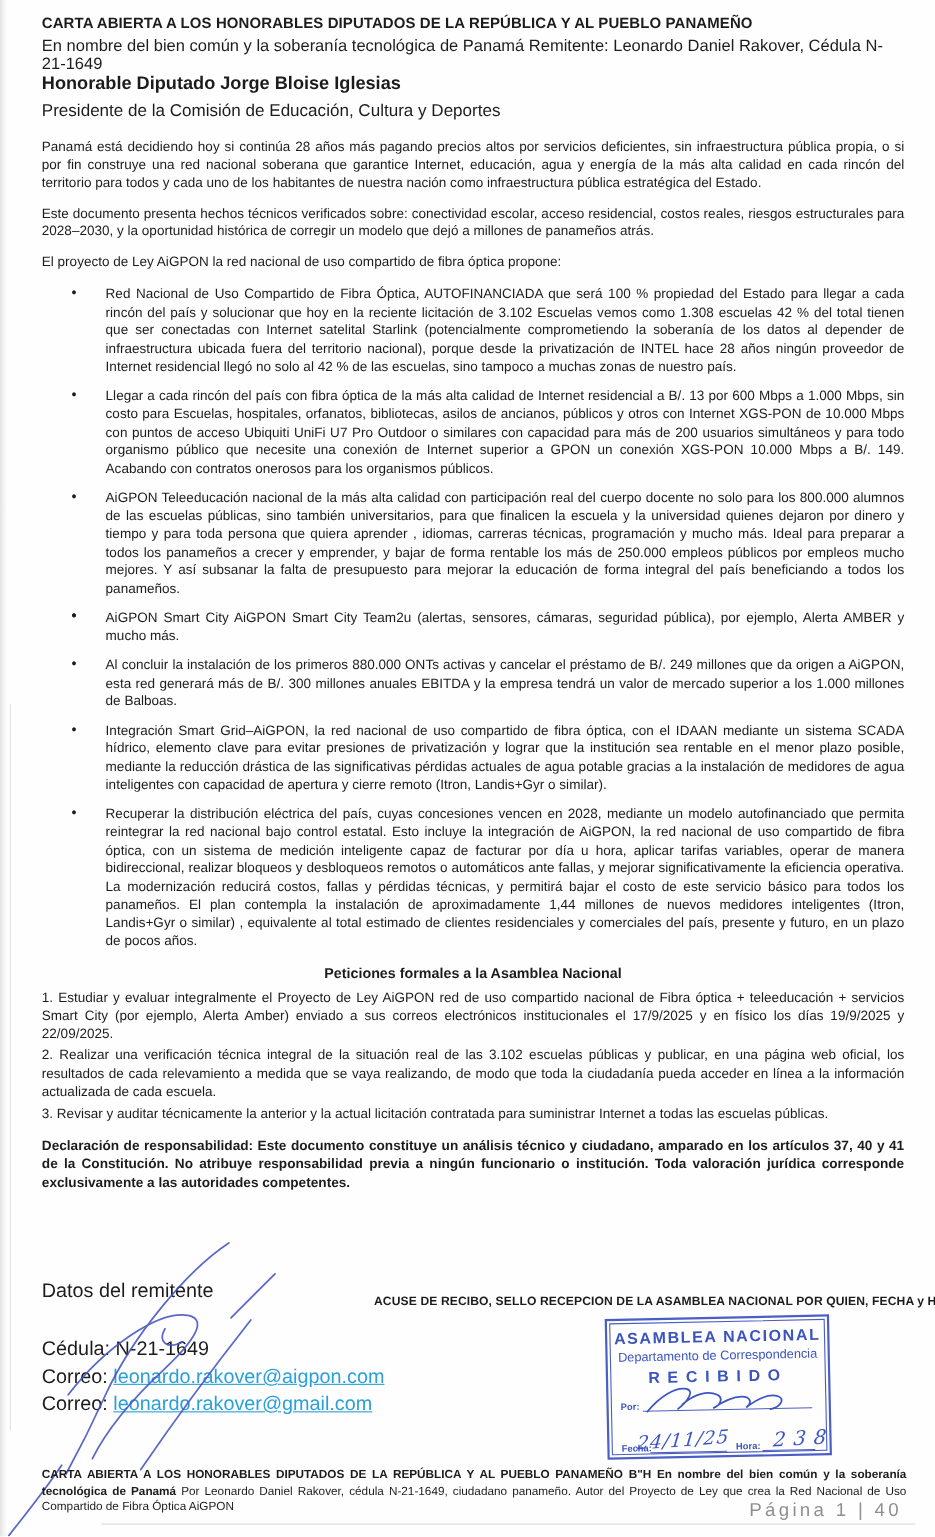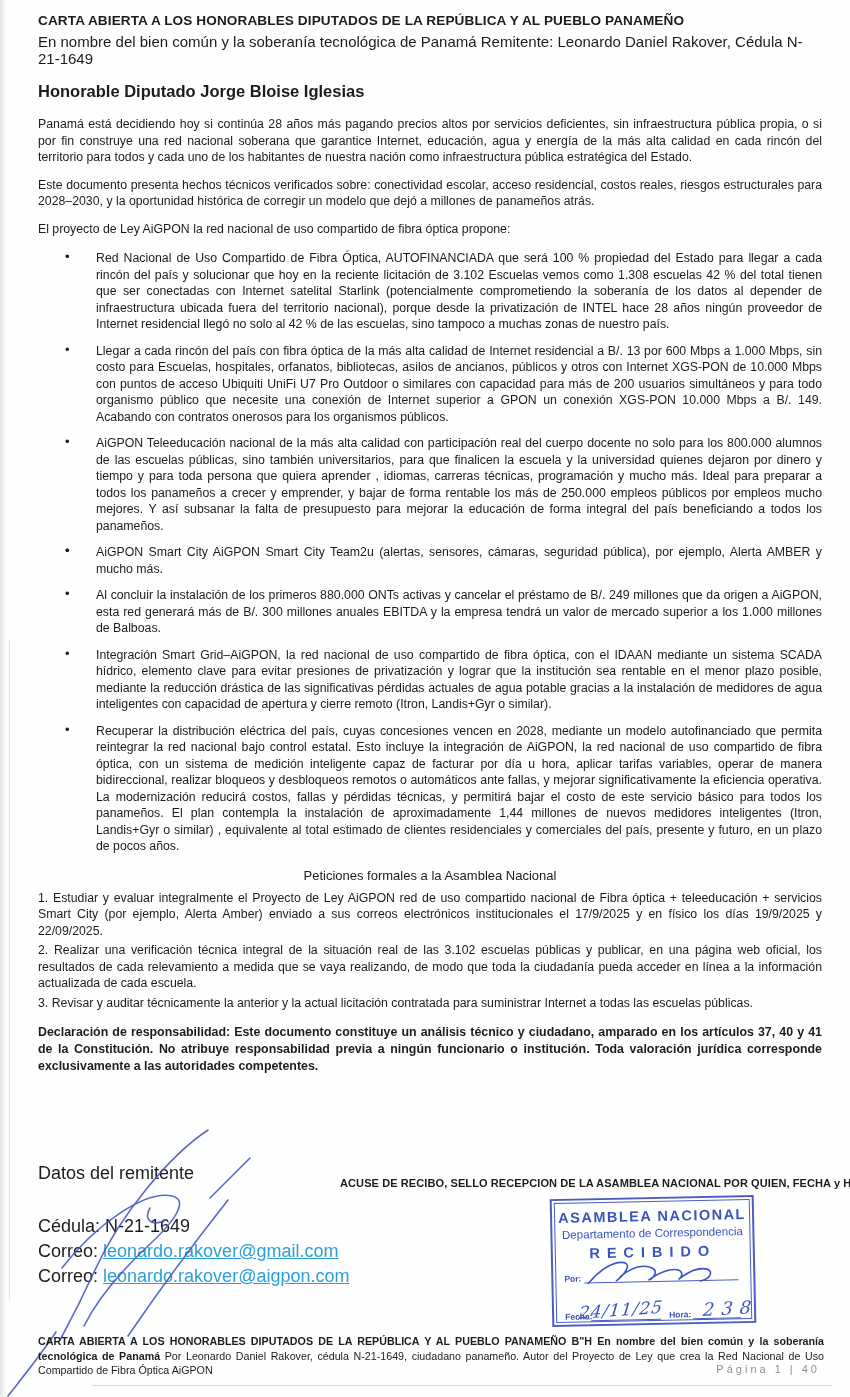--- a/index.html
+++ b/index.html
@@ -6,29 +6,29 @@
   .page{
     position:relative;width:850px;height:1397px;background:#fefefe;
     font-family:"Liberation Sans",sans-serif;color:#1c1c1c;overflow:hidden;
   }
   .scan-edge{position:absolute;left:0;top:0;bottom:0;width:7px;
     background:linear-gradient(to right,#e3e3e3,#f6f6f6 60%,#fefefe);}
   .scan-line{position:absolute;left:9px;top:640px;height:660px;width:1px;background:#e2e2e2;}
   .content{position:relative;padding:13px 28px 0 38px;}
   .doc-title{font-size:13.6px;font-weight:bold;letter-spacing:.1px;}
   .doc-subtitle{font-size:15px;margin-top:5px;}
-  .recipient-name{font-size:16.5px;font-weight:bold;margin-top:15px;}
+  .recipient-name{font-size:16.5px;font-weight:bold;}
   .recipient-role{font-size:15.5px;margin-top:6px;}
   .para{font-size:12.3px;line-height:16.5px;text-align:justify;margin:11px 0 0 0;}
   .first-para{margin-top:15px;}
   ul.bullets{list-style:none;margin:13px 0 0 0;padding:0 0 0 27px;}
   ul.bullets li{position:relative;padding-left:31px;margin-bottom:10px;
     font-size:12.3px;line-height:16.5px;text-align:justify;}
   ul.bullets .marker{position:absolute;left:0;top:-1px;font-size:13px;}
-  .petitions-heading{font-size:13px;font-weight:normal;text-align:center;margin:13px 0 7px 0;}
+  .petitions-heading{font-size:13px;font-weight:bold;text-align:center;margin:13px 0 7px 0;}
   .petition{font-size:12.3px;line-height:16.5px;text-align:justify;margin:3px 0 0 0;}
   .declaration{font-size:12.4px;line-height:16.8px;text-align:justify;font-weight:bold;margin:13px 0 0 0;}
   .acuse{position:absolute;left:340px;top:1177px;width:470px;
     font-size:11px;font-weight:bold;letter-spacing:.1px;white-space:nowrap;}
   .sender{position:absolute;left:38px;top:1163px;font-size:18px;}
   .sender-label{margin-bottom:30px;}
   .sender-row{line-height:25px;}
   .email{color:#2b9fd8;text-decoration:underline;cursor:pointer;}
   
   .stamp{position:absolute;left:551px;top:1197px;width:200px;height:124px;
@@ -46,35 +46,36 @@
   .stamp-row2 .lbl-h{position:absolute;left:104px;bottom:2px;font-size:8.5px;font-weight:bold;}
   .stamp-row2 .line-h{position:absolute;left:128px;right:2px;bottom:2px;border-bottom:1.4px solid #4a5ec4;}
   .hw{font-family:"DejaVu Serif",serif;font-style:italic;color:#3d55c4;}
   .hw-fecha{position:absolute;left:14px;bottom:3px;font-size:17px;letter-spacing:1px;transform:rotate(-3deg) skewX(-10deg);}
   .hw-hora{position:absolute;left:138px;bottom:2px;font-size:18px;letter-spacing:7px;transform:rotate(-2deg) skewX(-8deg);}
   .sig-por{position:absolute;left:16px;bottom:0px;}
   
   .doc-footer{position:absolute;left:38px;right:26px;top:1334px;
     font-size:10.7px;line-height:14.5px;text-align:justify;}
   .doc-footer .fbold{font-weight:bold;}
-  .page-number{position:absolute;right:30px;top:1363px;font-size:11px;color:#8f8f8f;letter-spacing:3px;}
+  .page-number{position:absolute;right:30px;top:1363px;font-size:17px;color:#8f8f8f;letter-spacing:3px;}
   .bottom-rule{position:absolute;left:92px;right:18px;top:1385px;border-top:1px solid #dadada;}
   .scribble{position:absolute;left:0;top:0;pointer-events:none;}
 </style>
 </head>
 <body>
 
 <div class="page">
   <div class="scan-edge"></div>
   <div class="scan-line"></div>
 
   <div class="content">
     <div class="doc-title">CARTA ABIERTA A LOS HONORABLES DIPUTADOS DE LA REPÚBLICA Y AL PUEBLO PANAMEÑO</div>
     <div class="doc-subtitle">En nombre del bien común y la soberanía tecnológica de Panamá Remitente: Leonardo Daniel Rakover, Cédula N-21-1649</div>
     <div class="recipient-name">Honorable Diputado Jorge Bloise Iglesias</div>
+    <div class="recipient-role">Presidente de la Comisión de Educación, Cultura y Deportes</div>
 
     <p class="para first-para">Panamá está decidiendo hoy si continúa 28 años más pagando precios altos por servicios deficientes, sin infraestructura pública propia, o si por fin construye una red nacional soberana que garantice Internet, educación, agua y energía de la más alta calidad en cada rincón del territorio para todos y cada uno de los habitantes de nuestra nación como infraestructura pública estratégica del Estado.</p>
     <p class="para">Este documento presenta hechos técnicos verificados sobre: conectividad escolar, acceso residencial, costos reales, riesgos estructurales para 2028–2030, y la oportunidad histórica de corregir un modelo que dejó a millones de panameños atrás.</p>
     <p class="para">El proyecto de Ley AiGPON la red nacional de uso compartido de fibra óptica propone:</p>
 
     <ul class="bullets">
       <li><span class="marker">•</span><span>Red Nacional de Uso Compartido de Fibra Óptica, AUTOFINANCIADA que será 100 % propiedad del Estado para llegar a cada rincón del país y solucionar que hoy en la reciente licitación de 3.102 Escuelas vemos como 1.308 escuelas 42 % del total tienen que ser conectadas con Internet satelital Starlink (potencialmente comprometiendo la soberanía de los datos al depender de infraestructura ubicada fuera del territorio nacional), porque desde la privatización de INTEL hace 28 años ningún proveedor de Internet residencial llegó no solo al 42 % de las escuelas, sino tampoco a muchas zonas de nuestro país.</span></li>
       <li><span class="marker">•</span><span>Llegar a cada rincón del país con fibra óptica de la más alta calidad de Internet residencial a B/. 13 por 600 Mbps a 1.000 Mbps, sin costo para Escuelas, hospitales, orfanatos, bibliotecas, asilos de ancianos, públicos y otros con Internet XGS-PON de 10.000 Mbps con puntos de acceso Ubiquiti UniFi U7 Pro Outdoor o similares con capacidad para más de 200 usuarios simultáneos y para todo organismo público que necesite una conexión de Internet superior a GPON un conexión XGS-PON 10.000 Mbps a B/. 149. Acabando con contratos onerosos para los organismos públicos.</span></li>
       <li><span class="marker">•</span><span>AiGPON Teleeducación nacional de la más alta calidad con participación real del cuerpo docente no solo para los 800.000 alumnos de las escuelas públicas, sino también universitarios, para que finalicen la escuela y la universidad quienes dejaron por dinero y tiempo y para toda persona que quiera aprender , idiomas, carreras técnicas, programación y mucho más. Ideal para preparar a todos los panameños a crecer y emprender, y bajar de forma rentable los más de 250.000 empleos públicos por empleos mucho mejores. Y así subsanar la falta de presupuesto para mejorar la educación de forma integral del país beneficiando a todos los panameños.</span></li>
       <li><span class="marker">•</span></li>
@@ -95,25 +96,25 @@
   <div class="acuse">ACUSE DE RECIBO,  SELLO  RECEPCION DE LA ASAMBLEA  NACIONAL POR QUIEN,  FECHA  y HORA.</div>
 
   <div class="sender">
     <div class="sender-label">Datos del remitente</div>
     <div class="sender-row">
       <span>Cédula:</span>
       <span>N-21-1649</span>
     </div>
     <div class="sender-row">
       <span>Correo:</span>
-      <a class="email" href="#">leonardo.rakover@gmail.com</a>
+      <a class="email" href="#">leonardo.rakover@aigpon.com</a>
     </div>
     <div class="sender-row">
       <span>Correo:</span>
-      <a class="email" href="#">leonardo.rakover@aigpon.com</a>
+      <a class="email" href="#">leonardo.rakover@gmail.com</a>
     </div>
   </div>
 
   <div class="stamp">
     <div class="stamp-inner">
       <div class="stamp-org">ASAMBLEA NACIONAL</div>
       <div class="stamp-dept">Departamento de Correspondencia</div>
       <div class="stamp-status">RECIBIDO</div>
       <div class="stamp-row">
         <span class="lbl">Por:</span>

